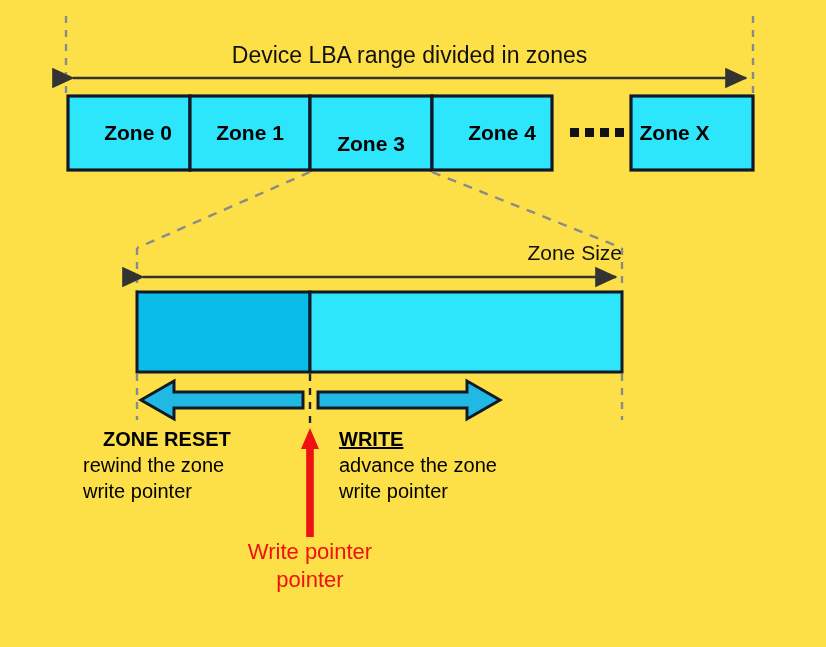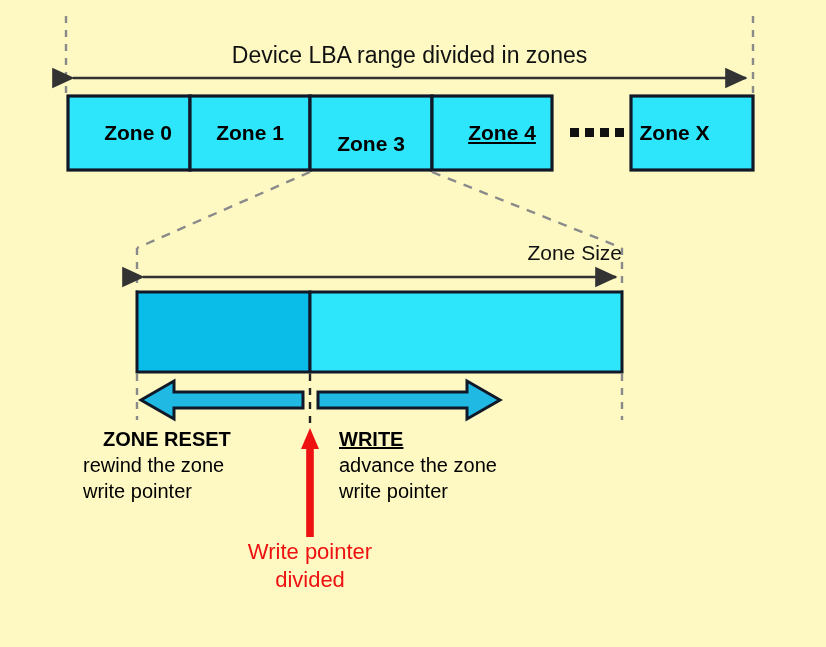--- a/index.html
+++ b/index.html
@@ -11,21 +11,21 @@
   body {
     font-family: "Liberation Sans", sans-serif;
     width: 826px;
     height: 647px;
     overflow: hidden;
   }
   #diagram-root {
     position: relative;
     width: 826px;
     height: 647px;
-    background: #fef9c3;
+    background: #fde047;
   }
   #diagram-svg {
     position: absolute;
     left: 0;
     top: 0;
     width: 826px;
     height: 647px;
   }
   .lbl {
     position: absolute;
@@ -125,29 +125,29 @@
     <path d="M 500,400 L 467,381 L 467,392 L 318,392 L 318,408 L 467,408 L 467,419 Z" fill="#1fb9e4" stroke="#111827" stroke-width="3" stroke-linejoin="miter"></path>
 
     <path d="M 310,428 L 301,449 L 306.2,449 L 306.2,537 L 313.8,537 L 313.8,449 L 319,449 Z" fill="#ee1111"></path>
   </svg>
 
   <div class="lbl range-title" style="left:66px; top:42px; width:687px;">Device LBA range divided in zones</div>
 
   <div class="lbl zone-label" style="left:77px; top:121px; width:122px;">Zone 0</div>
   <div class="lbl zone-label" style="left:190px; top:121px; width:120px;">Zone 1</div>
   <div class="lbl zone-label" style="left:310px; top:132px; width:122px;">Zone 3</div>
-  <div class="lbl zone-label" style="left:432px; top:121px; width:140px;text-decoration:underline;">Zone 4</div>
+  <div class="lbl zone-label" style="left:432px; top:121px; width:140px;">Zone 4</div>
   <div class="lbl zone-label" style="left:608px; top:121px; width:133px;">Zone X</div>
 
   <div class="lbl zone-size-title" style="left:137px; top:241px; width:485px;">Zone Size</div>
 
   <div class="lbl op-title op-desc-right" style="left:103px; top:428px; width:184px;">ZONE RESET</div>
   <div class="lbl op-desc op-desc-right" style="left:83px; top:454px; width:204px;">rewind the zone</div>
   <div class="lbl op-desc op-desc-right" style="left:83px; top:480px; width:204px;">write pointer</div>
 
   <div class="lbl op-title" style="left:339px; top:428px;text-decoration:underline;">WRITE</div>
   <div class="lbl op-desc" style="left:339px; top:454px;">advance the zone</div>
   <div class="lbl op-desc" style="left:339px; top:480px;">write pointer</div>
 
   <div class="lbl wp-label" style="left:190px; top:538px; width:240px;">Write pointer</div>
-  <div class="lbl wp-label" style="left:190px; top:566px; width:240px;">divided</div>
+  <div class="lbl wp-label" style="left:190px; top:566px; width:240px;">pointer</div>
 
 </div>
 
 </body></html>

